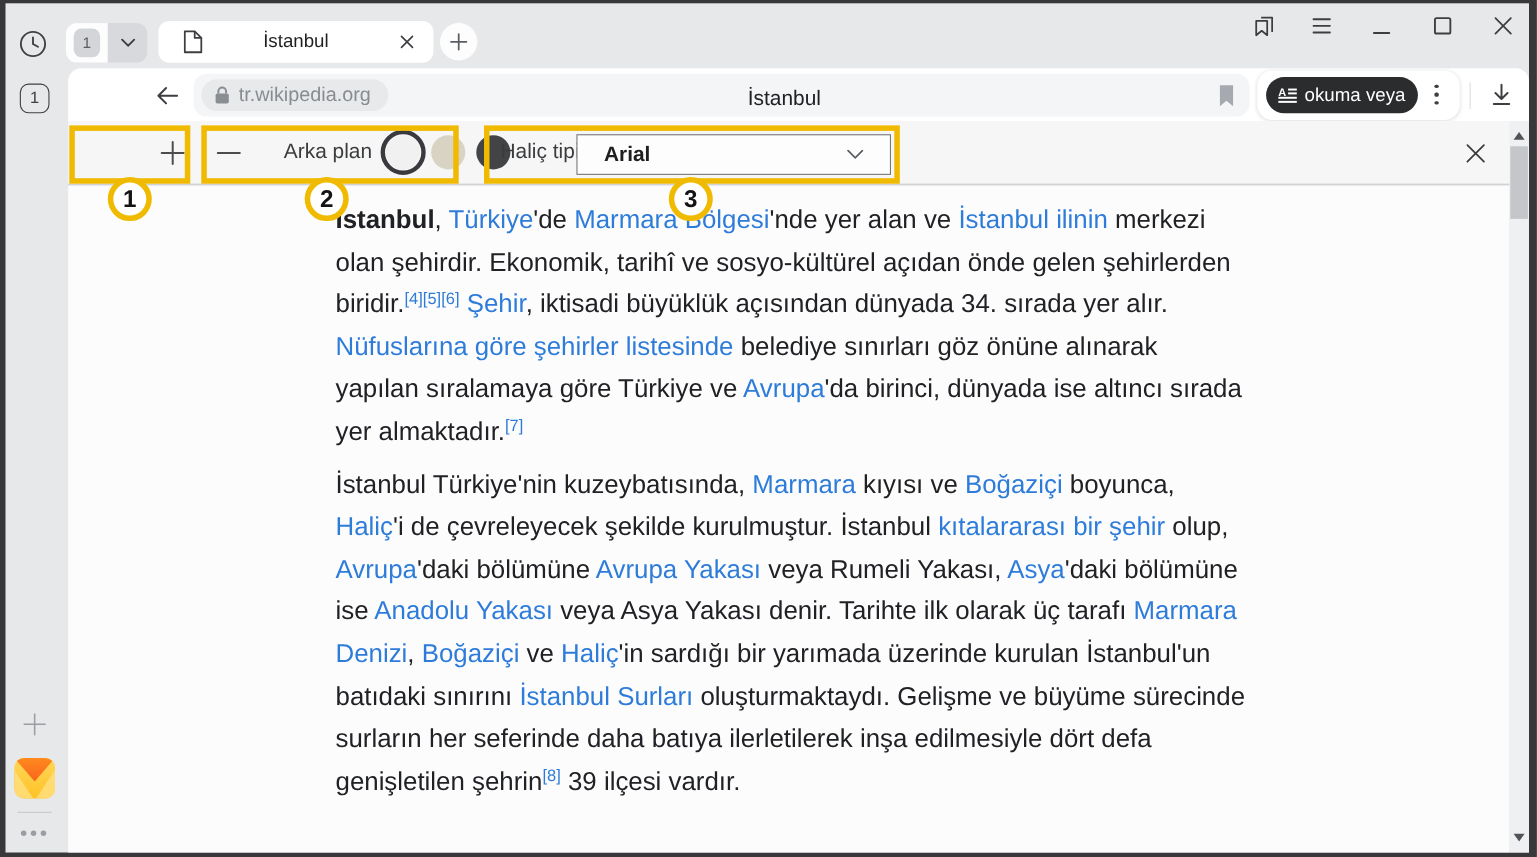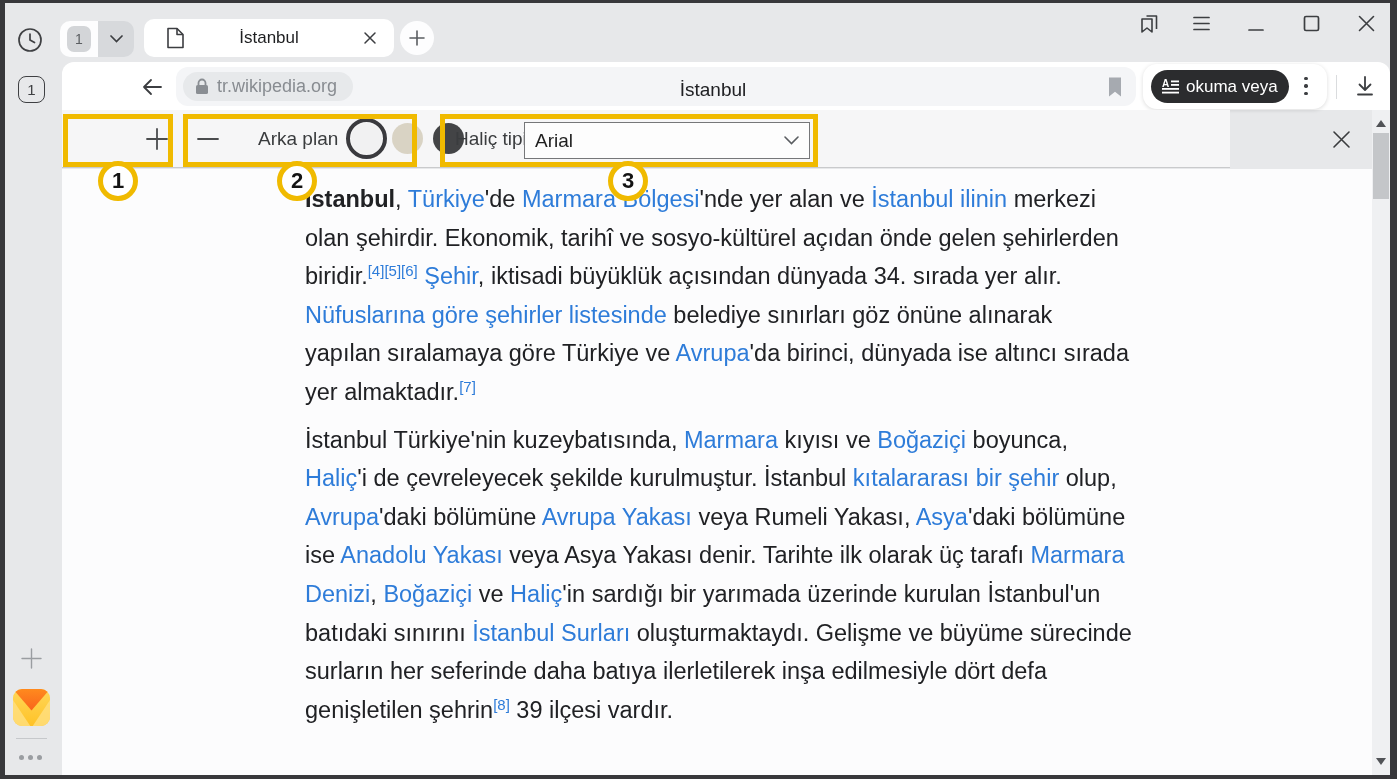--- a/index.html
+++ b/index.html
@@ -32,27 +32,27 @@
   .bookmark-flag { left:930px; top:9px; width:18px; height:22px; cursor:pointer; }
   .readercluster { left:1081px; top:2px; width:184px; height:45px; background:#FFFFFF; border-radius:14px; box-shadow:0 1px 4px rgba(0,0,0,.14); }
   .readerpill { left:8px; top:6px; width:138px; height:33px; background:#2B2C2E; border-radius:17px; display:flex; align-items:center; padding-left:11px; cursor:pointer; }
   .readerpill .pill-label { color:#FFFFFF; font-size:17px; margin-left:7px; white-space:nowrap; }
   .vdots { left:152px; top:9px; width:22px; height:26px; display:flex; flex-direction:column; align-items:center; justify-content:center; gap:4px; cursor:pointer; }
   .vdots i { width:3.4px; height:3.4px; border-radius:50%; background:#3C3E41; }
   .bar-divider { left:1274px; top:13px; width:1px; height:24px; background:#DADCDE; }
   .download-btn { left:1292px; top:13px; width:22px; height:22px; cursor:pointer; }
 
   
-  .readerbar { left:62px; top:110px; width:1168px; height:58px; background:#F6F6F7; border-bottom:1px solid #C9CACC; }
+  .readerbar { left:62px; top:110px; width:1328px; height:58px; background:#F6F6F7; border-bottom:1px solid #C9CACC; }
   .zoom-btn { top:16px; width:26px; height:26px; cursor:pointer; }
   .rb-label { top:18px; font-size:19px; color:#3A3C3E; white-space:nowrap; }
   .swatches { left:289px; top:13px; display:flex; align-items:center; gap:10px; }
   .swatch { width:31px; height:31px; border-radius:50%; cursor:pointer; }
   .swatch.selected { outline:4px solid #3A3A3E; outline-offset:1px; }
-  .fontselect { left:462px; top:12px; width:286px; height:37px; background:#FDFDFD; border:1px solid #767779; display:flex; align-items:center; padding:0 10px; cursor:pointer; }
+  .fontselect { left:462px; top:12px; width:286px; height:37px; background:#FDFDFD; border:1px solid #767779; display:flex; align-items:center; padding:0 24px; cursor:pointer;font-weight:bold; }
   .fontselect .fs-value { font-size:19px; color:#1F1F1F; flex:1; }
   .rb-close { left:1270px; top:20px; width:19px; height:19px; cursor:pointer; }
 
   
   .ann-box { border:5px solid var(--accent,#F0BA00); pointer-events:none; }
   .ann-marker { width:40px; height:40px; border-radius:50%; background:#FFFFFF; border:5px solid var(--accent,#F0BA00); color:#141414; font-size:22px; font-weight:bold; display:flex; align-items:center; justify-content:center; pointer-events:none; }
 
   
   .content { left:62px; top:169px; width:1310px; height:606px; background:#FCFCFD; overflow:hidden; }
   .article { position:absolute; left:243px; top:11px; width:828px; font-size:23.5px; line-height:38.6px; color:#202124; }

